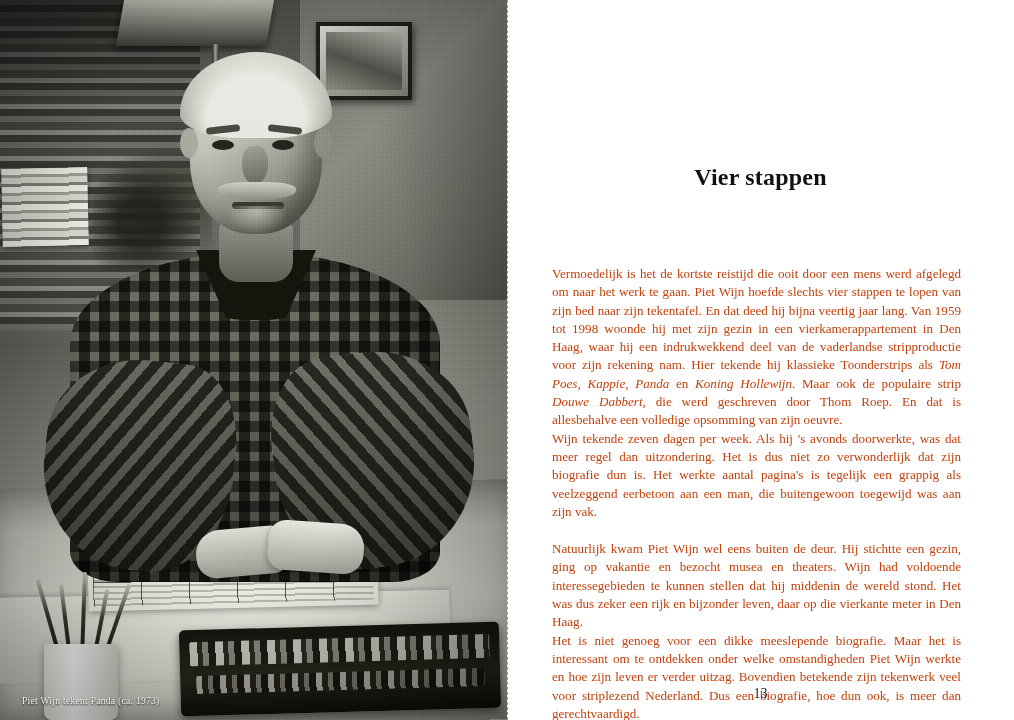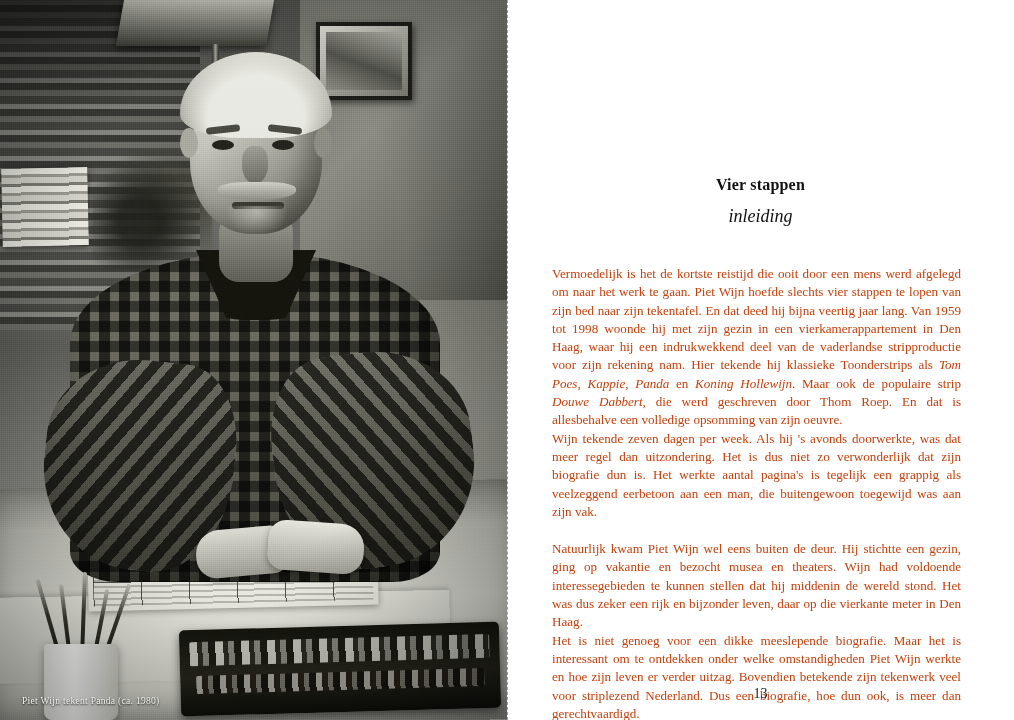--- a/index.html
+++ b/index.html
@@ -358,25 +358,25 @@
     width: 507px; height: 720px;
     background: #ffffff;
   }
   .headings {
     position: absolute;
     left: 0; right: 0; top: 164px;
     text-align: center;
   }
   .title {
     font-family: "Liberation Serif", serif;
-    font-size: 16px;
+    font-size: 24px;
     font-weight: bold;
     letter-spacing: .2px;
     color: #111;
-    margin: 12px;
+    margin: 0;
   }
   .subtitle {
     font-family: "Liberation Serif", serif;
     font-size: 18px;
     font-style: italic;
     color: #111;
     margin: 8px 0 0 0;
   }
   .body {
     position: absolute;
@@ -458,32 +458,31 @@
         <span></span>
         <span></span>
         <span></span>
       </div>
       <div class="mug"></div>
 
       <div class="photo-grain"></div>
       <div class="photo-vignette"></div>
 
       <div class="photo-caption">
-        <span>Piet Wijn tekent Panda (ca. 1980)</span>
+        <span>Piet Wijn tekent Panda (ca. 1973)</span>
       </div>
     </div>
   </div>
 
   <div class="gutter"></div>
 
   <div class="page-right">
 
     <div class="headings">
       <h1 class="title">Vier stappen</h1>
-      <p class="subtitle">inleiding</p>
     </div>
 
     <div class="body" id="body-text">
         <p><span>Vermoedelijk is het de kortste reistijd die ooit door een mens werd afgelegd om naar het werk te gaan. Piet Wijn hoefde slechts vier stappen te lopen van zijn bed naar zijn tekentafel. En dat deed hij bijna veertig jaar lang. Van 1959 tot 1998 woonde hij met zijn gezin in een vierkamerappartement in Den Haag, waar hij een indrukwekkend deel van de vaderlandse stripproductie voor zijn rekening nam. Hier tekende hij klassieke Toonderstrips als </span><i>Tom Poes</i><span>, </span><i>Kappie</i><span>, </span><i>Panda</i><span> en </span><i>Koning Hollewijn</i><span>. Maar ook de populaire strip </span><i>Douwe Dabbert</i><span>, die werd geschreven door Thom Roep. En dat is allesbehalve een volledige opsomming van zijn oeuvre.</span></p>
         <p><span>Wijn tekende zeven dagen per week. Als hij 's avonds doorwerkte, was dat meer regel dan uitzondering. Het is dus niet zo verwonderlijk dat zijn biografie dun is. Het werkte aantal pagina's is tegelijk een grappig als veelzeggend eerbetoon aan een man, die buitengewoon toegewijd was aan zijn vak.</span></p>
         <p class="gap"><span>Natuurlijk kwam Piet Wijn wel eens buiten de deur. Hij stichtte een gezin, ging op vakantie en bezocht musea en theaters. Wijn had voldoende interessegebieden te kunnen stellen dat hij middenin de wereld stond. Het was dus zeker een rijk en bijzonder leven, daar op die vierkante meter in Den Haag.</span></p>
         <p><span>Het is niet genoeg voor een dikke meeslepende biografie. Maar het is interessant om te ontdekken onder welke omstandigheden Piet Wijn werkte en hoe zijn leven er verder uitzag. Bovendien betekende zijn tekenwerk veel voor striplezend Nederland. Dus een biografie, hoe dun ook, is meer dan gerechtvaardigd.</span></p>
       </div>
 
     <div class="folio">13</div>

